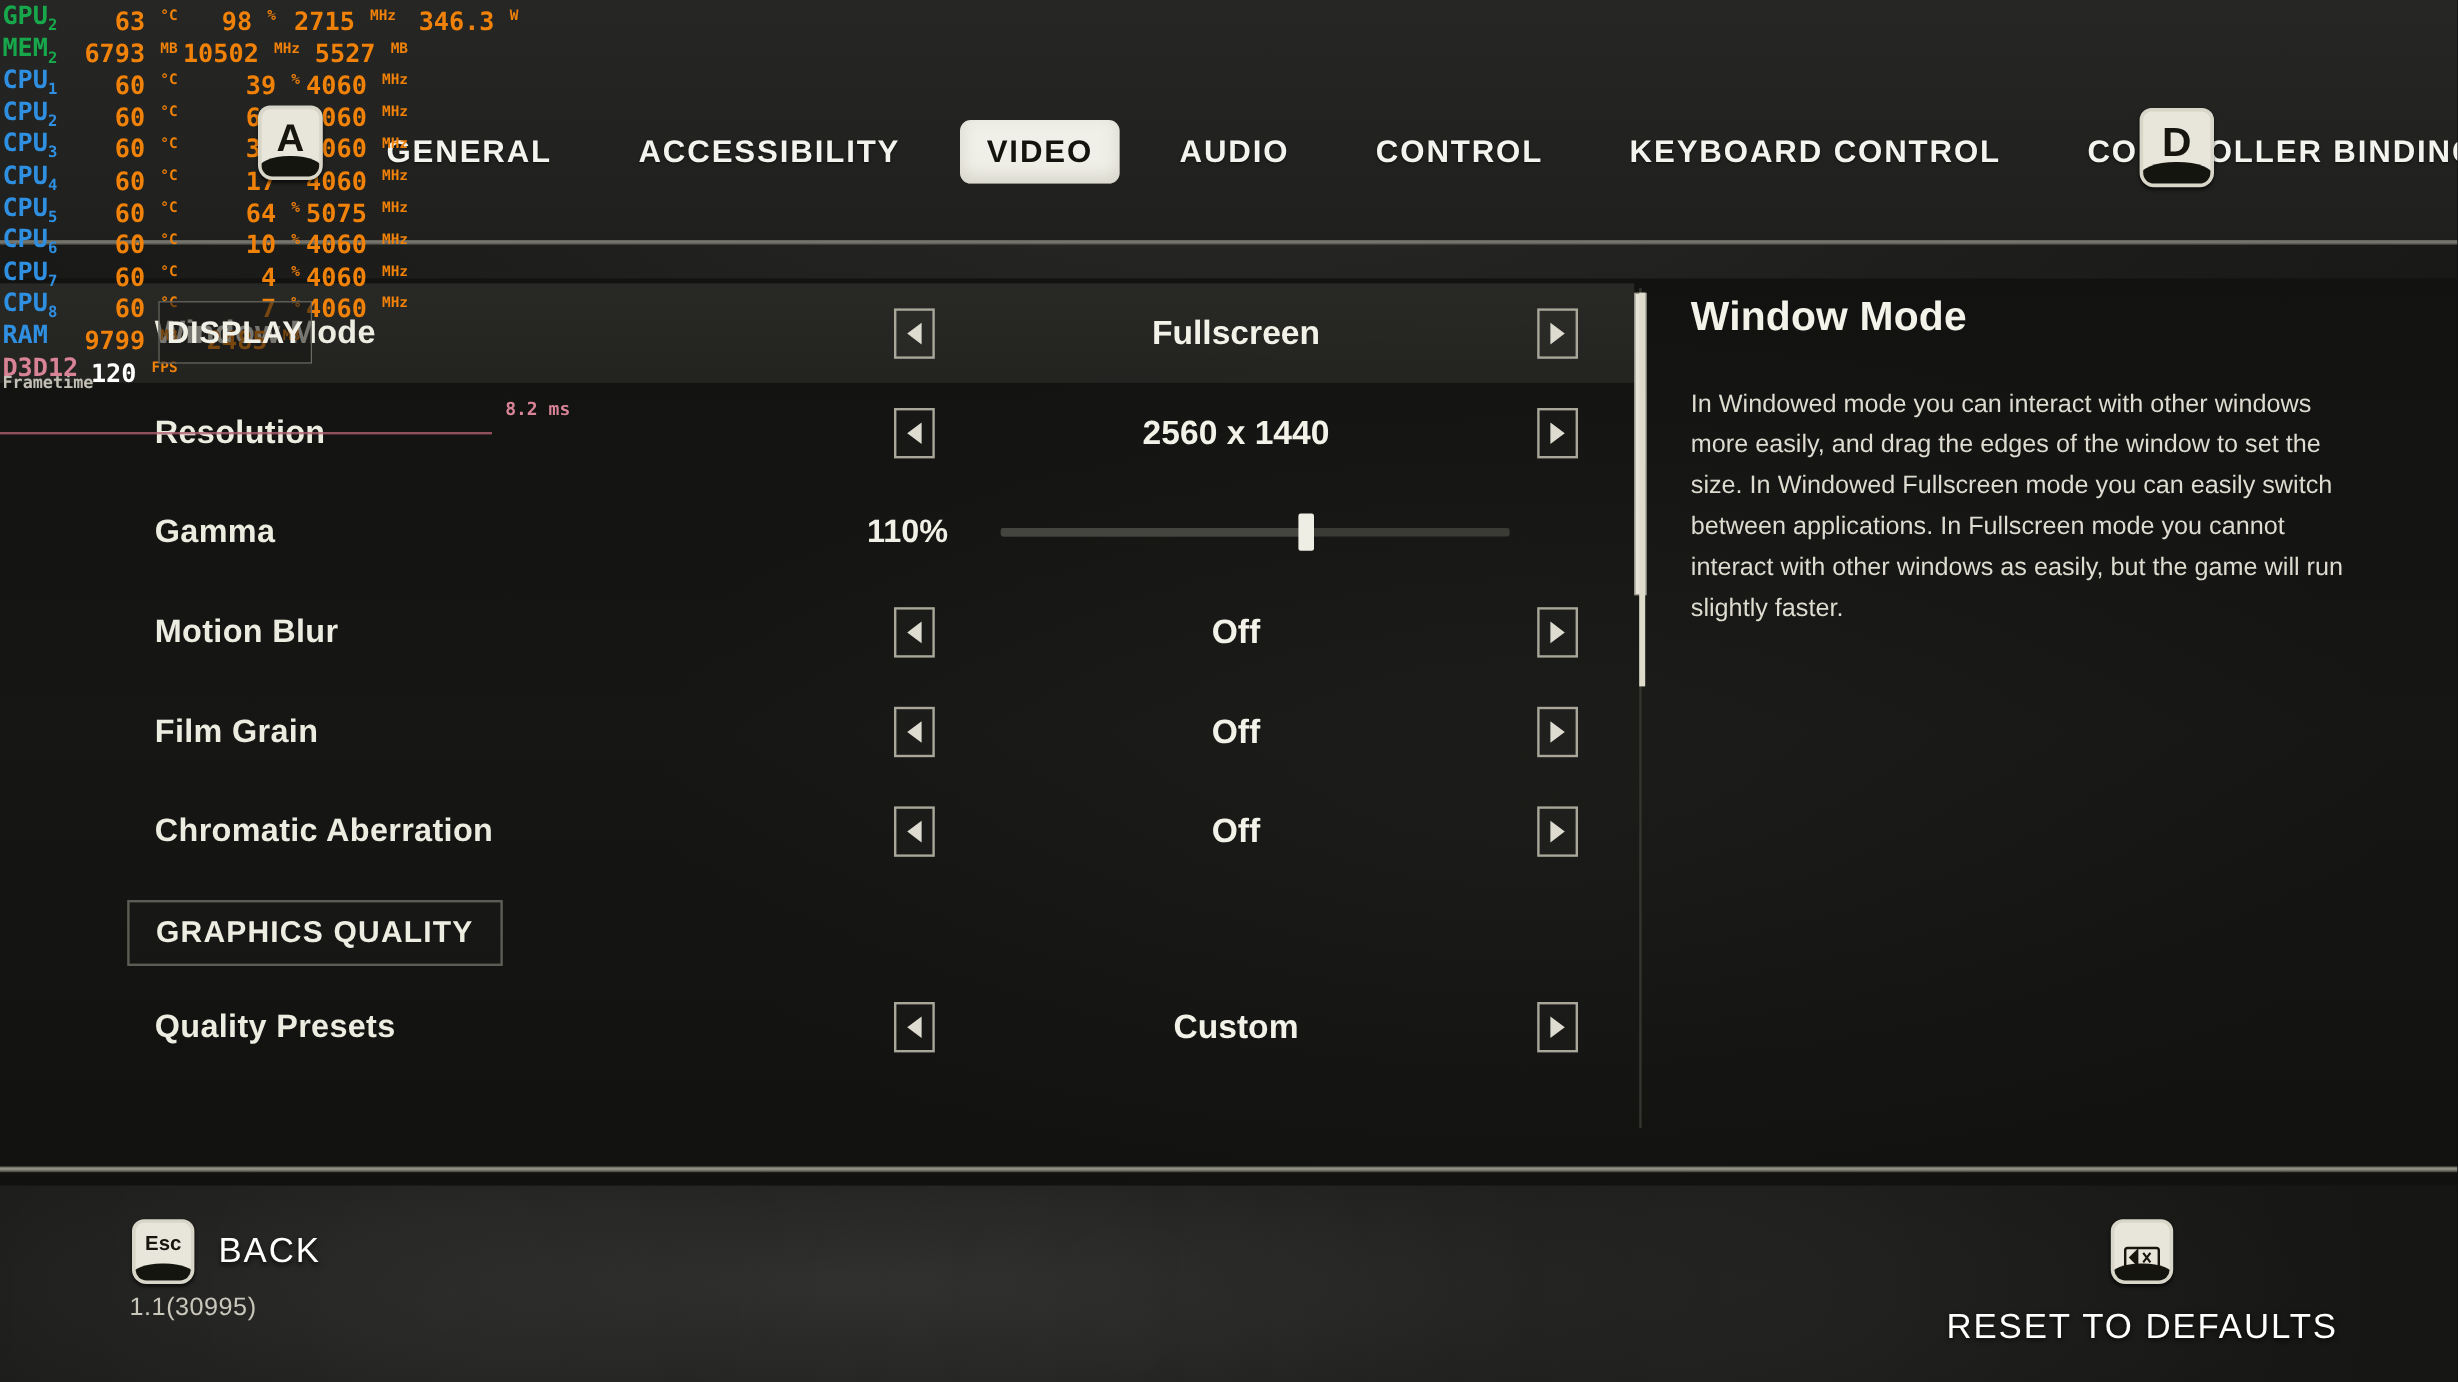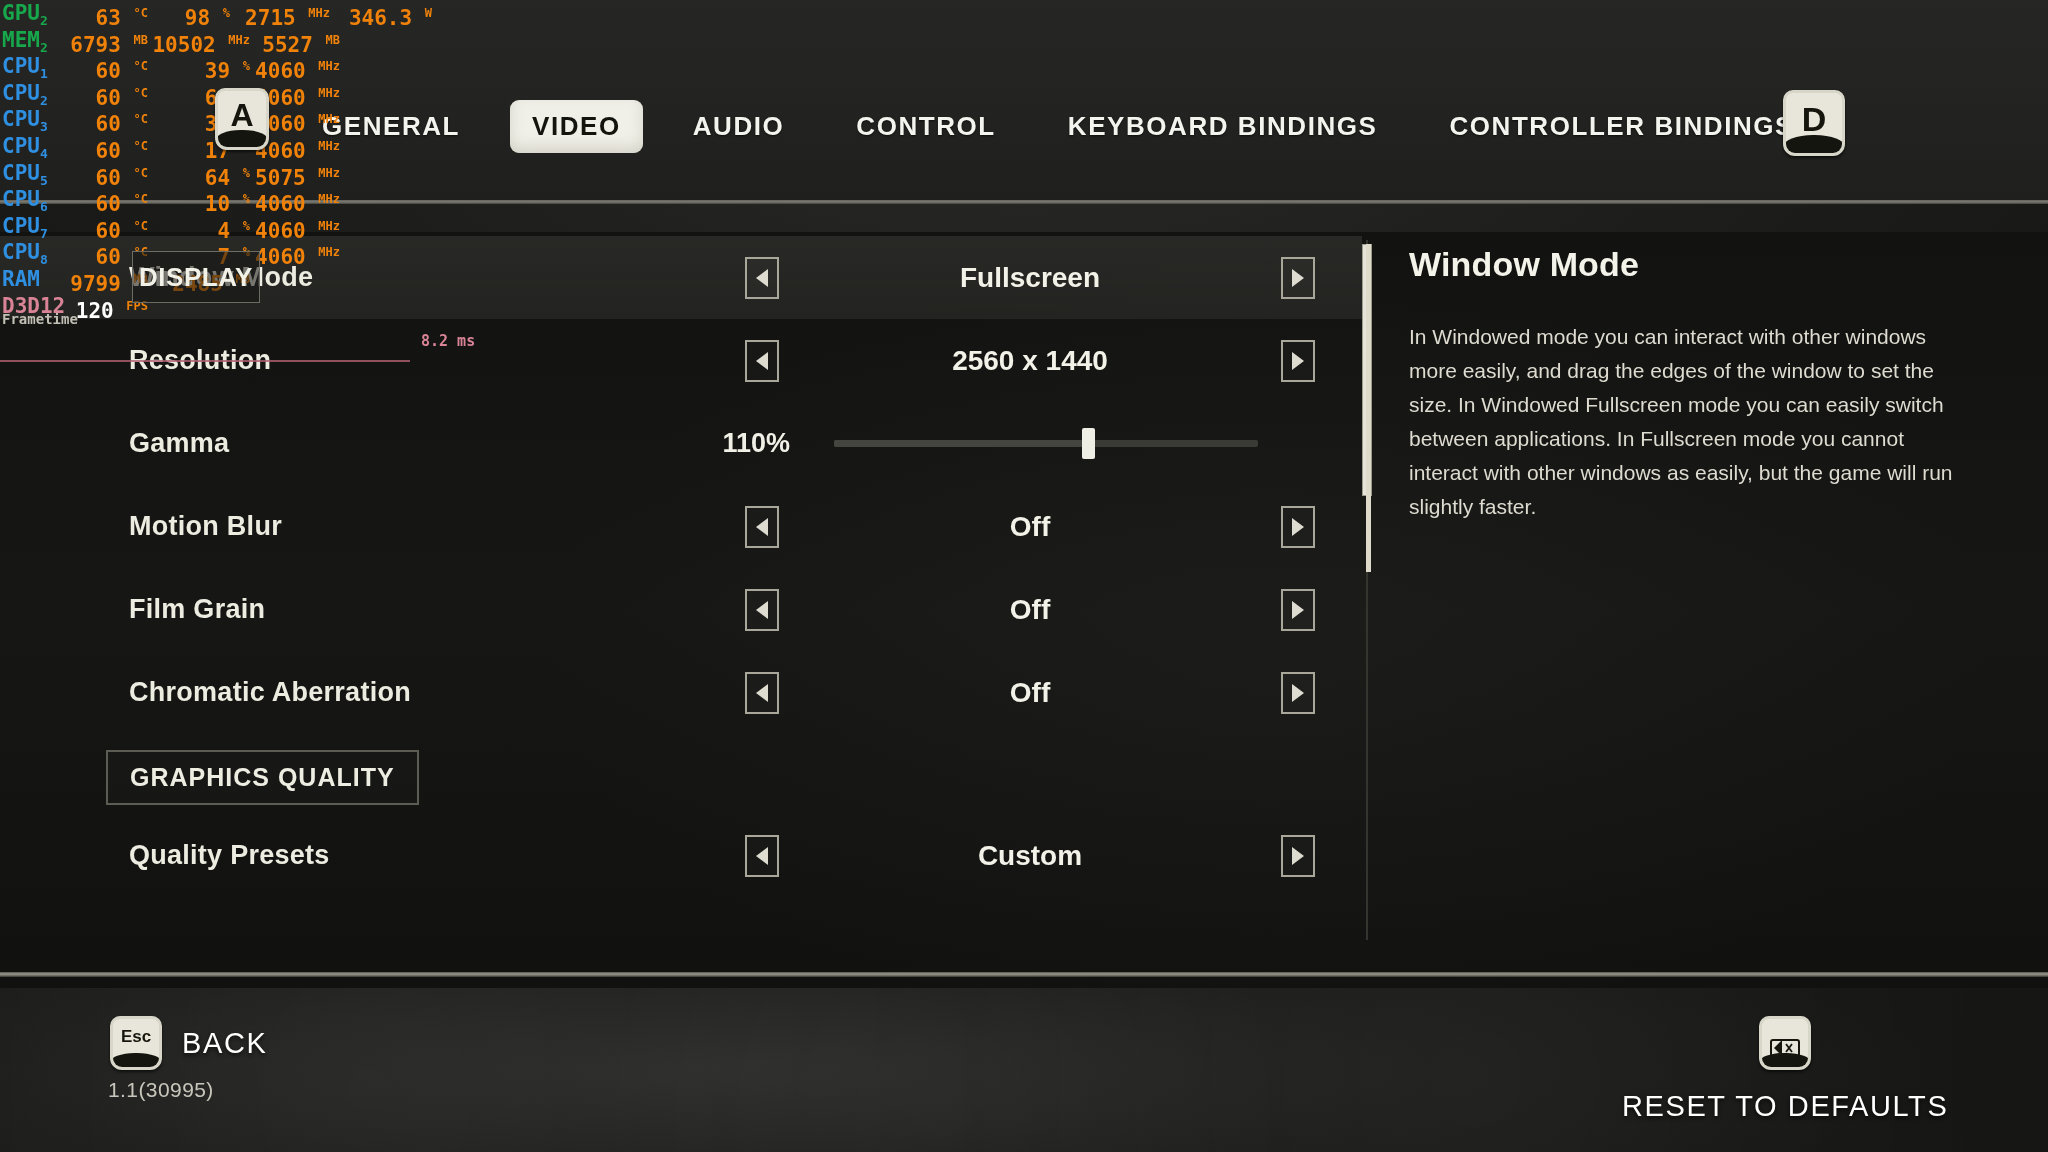--- a/index.html
+++ b/index.html
@@ -407,24 +407,25 @@
 <body>
 
 <div id="app">
 
   <div class="bg-mid"></div>
   <div class="bg-lower"></div>
 
   <div class="header">
     <div class="tabs" id="tabs">
         <div class="tab">GENERAL</div>
+        <div class="tab">ACCESSIBILITY</div>
         <div class="tab active">VIDEO</div>
         <div class="tab">AUDIO</div>
         <div class="tab">CONTROL</div>
-        <div class="tab">KEYBOARD BINDINGS</div>
+        <div class="tab">KEYBOARD CONTROL</div>
         <div class="tab">CONTROLLER BINDINGS</div>
       </div>
   </div>
   <div class="header-rule"></div>
 
   <div class="keycap key-d">
     <span>D</span>
   </div>
 
   <div class="settings-panel" id="settings-panel">

